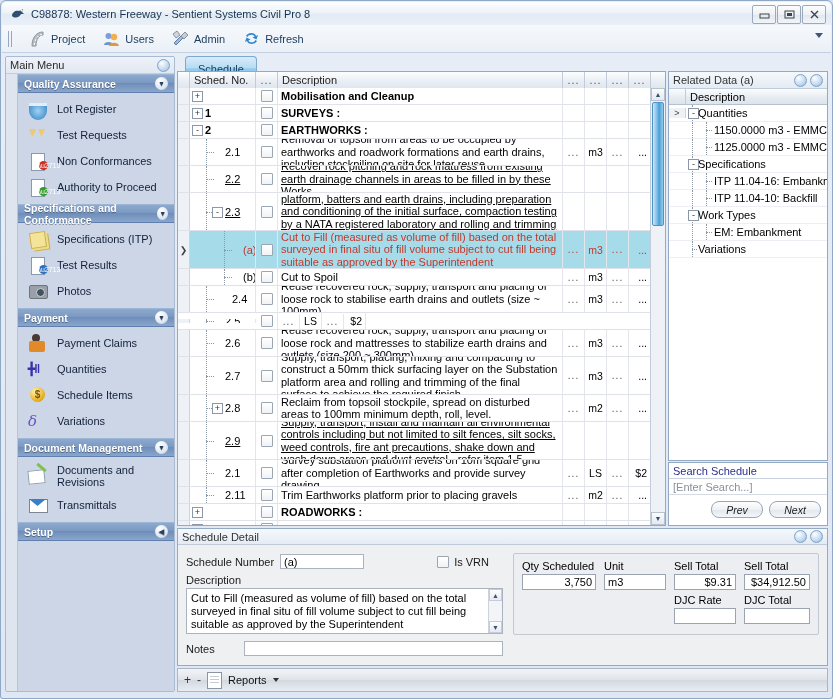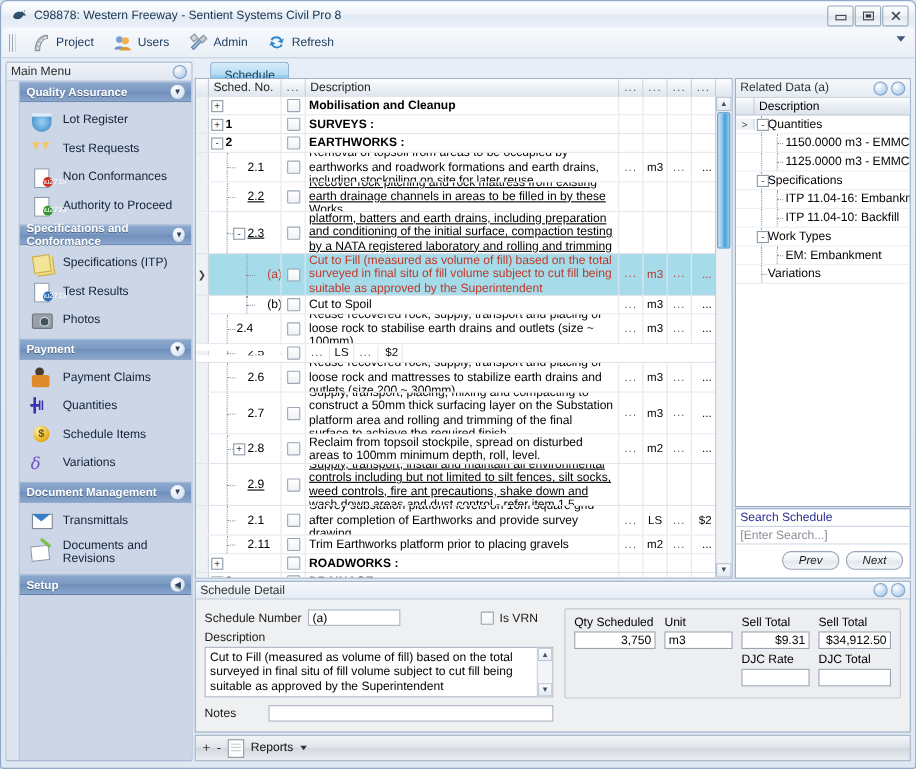--- a/index.html
+++ b/index.html
@@ -103,21 +103,21 @@
      background:radial-gradient(circle at 35% 30%,#fff3b0,#e8b020 65%,#b8840c);color:#7a5400;font-size:10px;font-weight:bold;text-align:center;line-height:15px;}
   .i-var{color:#6a4fc9;font-size:15px;line-height:18px;font-family:"DejaVu Serif",serif;font-style:italic;}
   .i-docrev::before{content:"";position:absolute;left:0px;top:3px;width:15px;height:12px;background:#fff;border:1px solid #8b9aab;transform:rotate(-6deg);}
   .i-docrev::after{content:"";position:absolute;left:8px;top:-1px;width:11px;height:3px;background:#7fbf4d;transform:rotate(40deg);}
   .i-trans::before{content:"";position:absolute;left:1px;top:3px;width:17px;height:12px;background:#fff;border:1px solid #7b8795;}
   .i-trans::after{content:"";position:absolute;left:1px;top:3px;width:17px;height:7px;background:#3a7fc4;clip-path:polygon(0 0,100% 0,50% 100%);}
   
   #work{position:absolute;left:176px;top:55px;right:4px;bottom:6px;}
   #tabstrip{position:absolute;left:0;top:0;right:0;height:16px;}
   .tab{
-    position:absolute;left:14px;top:0;height:16px;padding:4px 12px;
+    position:absolute;left:8px;top:0;height:16px;padding:4px 12px;
     background:linear-gradient(180deg,#d9ecfa 0%,#b6dcf3 45%,#8fc9ec 50%,#b9e0f6 100%);
     border:1px solid #7fa9cc;border-bottom:none;border-radius:4px 4px 0 0;
     display:flex;align-items:center;font-size:11px;color:#153a5c;
   }
   #gridpanel{
     position:absolute;left:0;top:15px;right:162px;height:455px;
     background:#fff;border:1px solid #93a9c4;box-sizing:border-box;overflow:hidden;
   }
   
   .ghdr{height:16px;display:flex;background:linear-gradient(180deg,#fbfcfd,#e6ebf2 60%,#dde4ed);
@@ -404,26 +404,26 @@
             <span class="lbl">Variations</span>
           </div>
         </div>
 
         <div class="sb-group">
           <span>Document Management</span>
           <span class="gchev">▼</span>
         </div>
         <div class="sb-items">
           <div class="sb-item">
+            <span class="sb-ico i-docrev"></span>
+            <span class="lbl">Documents and Revisions</span>
+          </div>
+          <div class="sb-item">
             <span class="sb-ico i-trans"></span>
             <span class="lbl">Transmittals</span>
-          </div>
-          <div class="sb-item">
-            <span class="sb-ico i-docrev"></span>
-            <span class="lbl">Documents and Revisions</span>
           </div>
         </div>
 
         <div class="sb-group">
           <span>Setup</span>
           <span class="gchev">◀</span>
         </div>
         <div class="sb-items" style="min-height:180px"></div>
 
       </div>
@@ -601,21 +601,21 @@
             <div class="gc c-unit">m3</div>
             <div class="gc c-dots">...</div>
             <div class="gc c-amt">...</div>
             <div style="width: 14px; flex: 0 0 14px;"></div>
           </div>
           <div class="grow " style="height: 27px;">
             <div class="gc c-gutter"></div>
             <div class="gc c-tree">
               <div class="tline" style="position:absolute;left:16px;top:0;bottom:0;border-left:1px dotted #8d98a6"></div>
               <div class="tline" style="position:absolute;left:16px;top:50%;width:8px;border-top:1px dotted #8d98a6"></div>
-              <div class="num" style="left:25px">2.4</div>
+              <div class="num" style="left:42px">2.4</div>
             </div>
             <div class="gc c-chk">
               <span class="chk"></span>
             </div>
             <div class="gc c-desc">
               <span class="desc">Reuse recovered rock, supply, transport and placing of loose rock to stabilise earth drains and outlets (size ~ 100mm)</span>
             </div>
             <div class="gc c-dots">...</div>
             <div class="gc c-unit">m3</div>
             <div class="gc c-dots">...</div>

